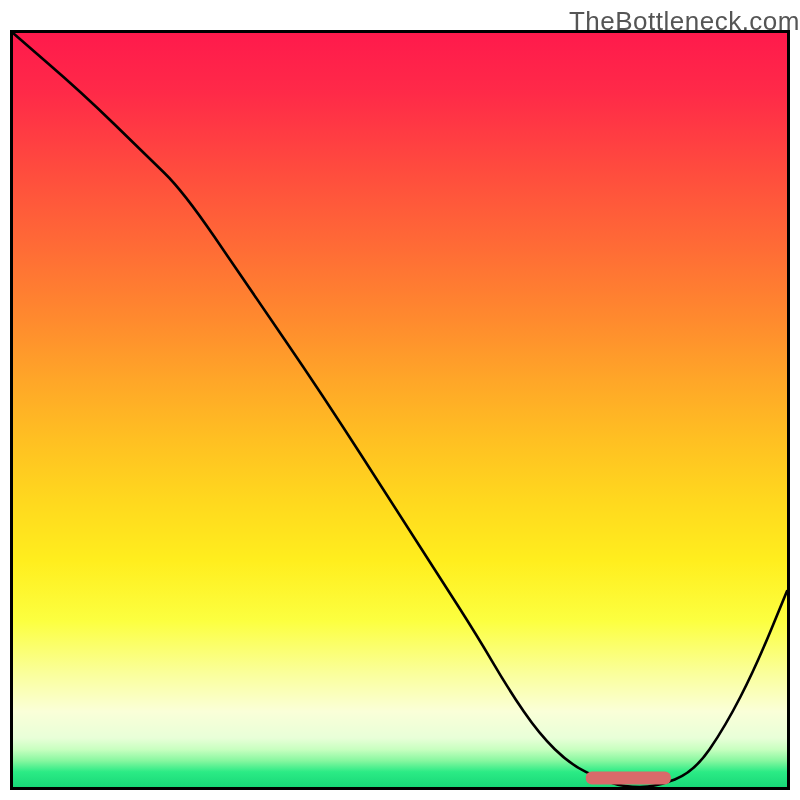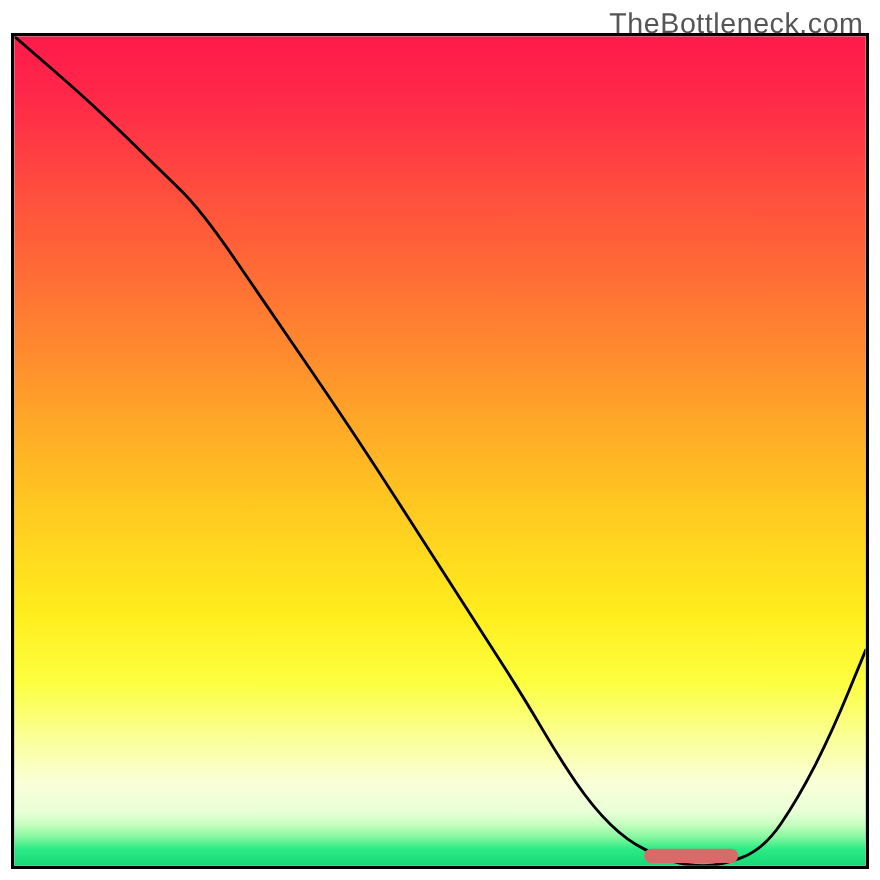--- a/index.html
+++ b/index.html
@@ -12,21 +12,21 @@
     font-family: Arial, Helvetica, sans-serif;
   }
   .chart-container {
     position: relative;
     width: 800px;
     height: 800px;
   }
   .watermark {
     position: absolute;
     top: 6px;
-    right: 15px;
+    right: 0;
     color: #555;
     font-size: 26px;
     font-weight: 500;
     z-index: 20;
     letter-spacing: 0.5px;
   }
   .plot-frame {
     position: absolute;
     left: 10px;
     top: 30px;

